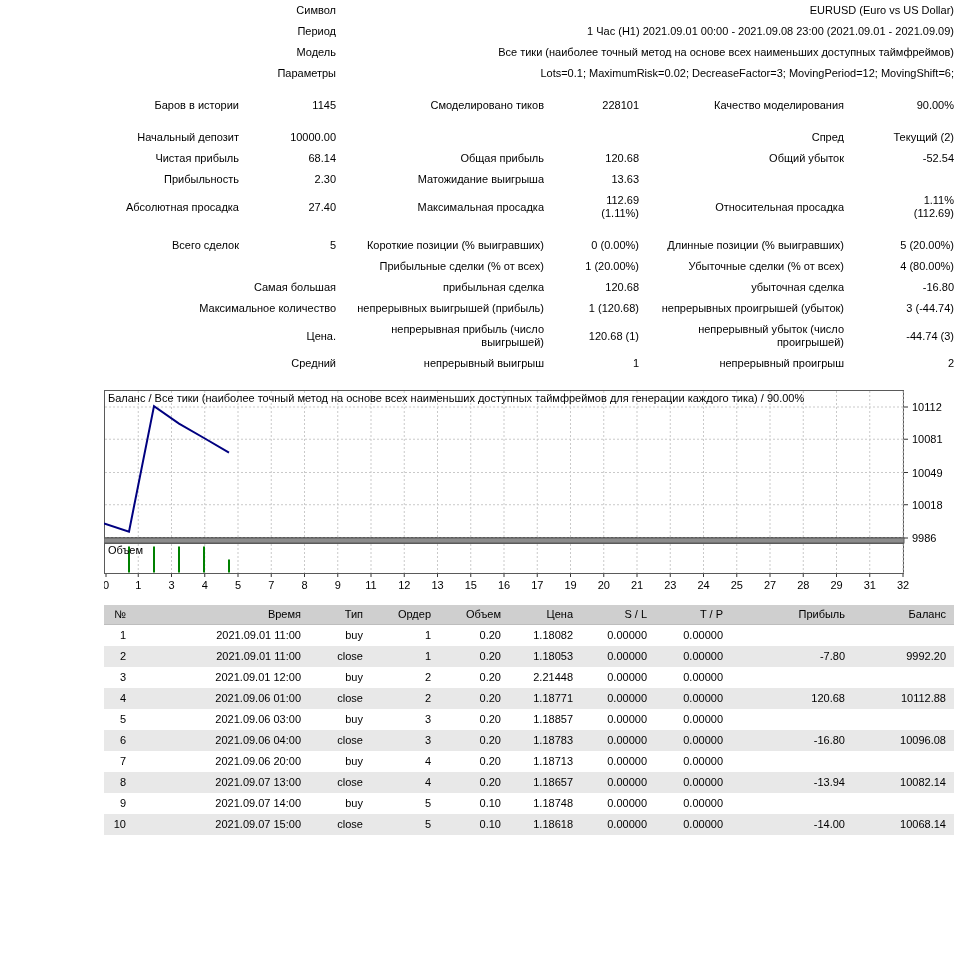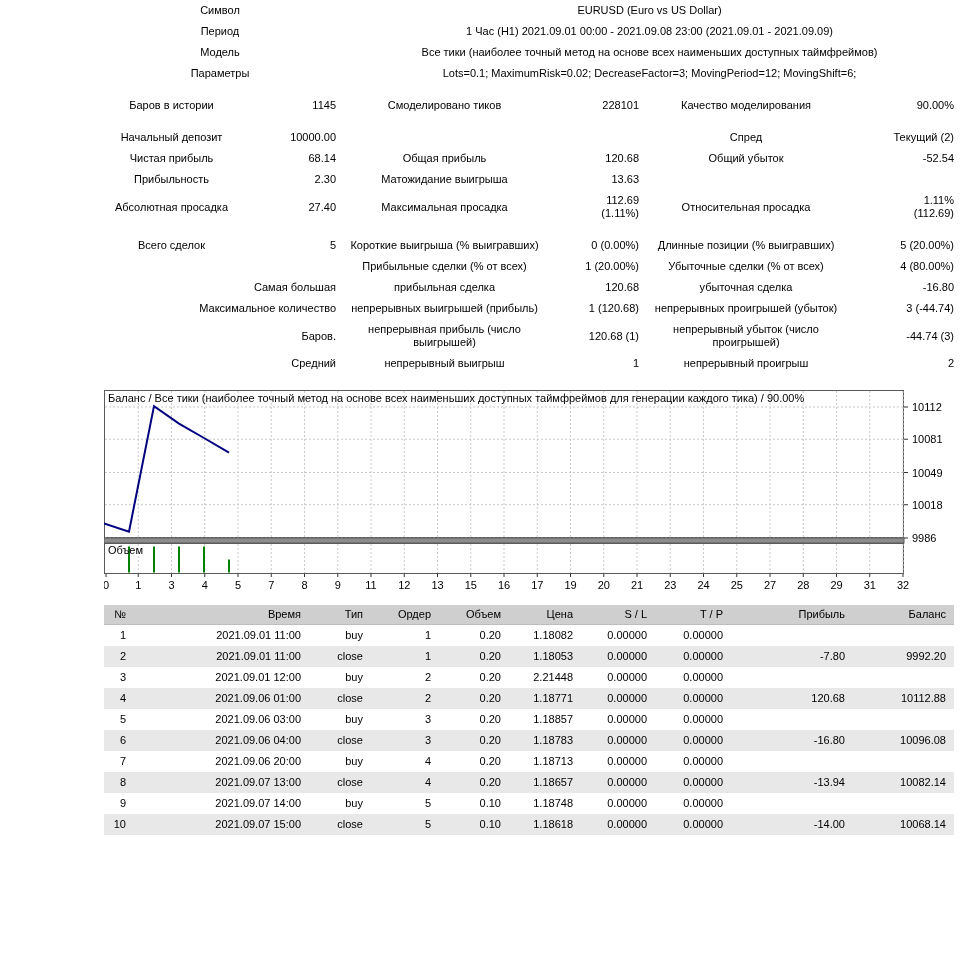--- a/index.html
+++ b/index.html
@@ -9,21 +9,21 @@
   
   .hdr{text-align:center;font-family:"Liberation Serif",serif;font-weight:bold;padding-top:4px;margin-bottom:20px;}
   .t1{font-size:24px;line-height:28px;}
   .t2{font-size:18px;line-height:22px;}
   .t3{font-size:13px;line-height:17px;}
 
   
   #summary{border-collapse:collapse;table-layout:fixed;width:850px;margin-bottom:10px;}
   #summary td{vertical-align:middle;padding:4px 0;white-space:pre-line;overflow:hidden;}
   #summary td.a-r{text-align:right;}
-  #summary td.a-l{text-align:center;margin-top:17px;}
+  #summary td.a-l{text-align:right;margin-top:17px;}
   #summary td.ind{padding-left:9px;box-sizing:border-box;}
   #summary tr.gap td{padding-top:15px;}
 
   
   #chart{margin:16px 0 2px 0;}
   #chart svg{display:block;}
 
   
   #deals{border-collapse:collapse;table-layout:fixed;width:850px;margin-top:9px;}
   #deals th{background:#cfcfcf;font-weight:normal;text-align:right;padding:3px 8px;border-bottom:1px solid #bdbdbd;}
@@ -100,21 +100,21 @@
           <td colspan="1" class="a-l ind">Максимальная просадка</td>
           <td colspan="1" class="a-r">112.69
 (1.11%)</td>
           <td colspan="1" class="a-l ind">Относительная просадка</td>
           <td colspan="1" class="a-r">1.11%
 (112.69)</td>
         </tr>
         <tr class="gap">
           <td colspan="1" class="a-l">Всего сделок</td>
           <td colspan="1" class="a-r">5</td>
-          <td colspan="1" class="a-l ind">Короткие выигрыша (% выигравших)</td>
+          <td colspan="1" class="a-l ind">Короткие позиции (% выигравших)</td>
           <td colspan="1" class="a-r">0 (0.00%)</td>
           <td colspan="1" class="a-l ind">Длинные позиции (% выигравших)</td>
           <td colspan="1" class="a-r">5 (20.00%)</td>
         </tr>
         <tr>
           <td colspan="2" class="a-l"></td>
           <td colspan="1" class="a-l ind">Прибыльные сделки (% от всех)</td>
           <td colspan="1" class="a-r">1 (20.00%)</td>
           <td colspan="1" class="a-l ind">Убыточные сделки (% от всех)</td>
           <td colspan="1" class="a-r">4 (80.00%)</td>
@@ -127,21 +127,21 @@
           <td colspan="1" class="a-r">-16.80</td>
         </tr>
         <tr>
           <td colspan="2" class="a-r">Максимальное количество</td>
           <td colspan="1" class="a-l ind">непрерывных выигрышей (прибыль)</td>
           <td colspan="1" class="a-r">1 (120.68)</td>
           <td colspan="1" class="a-l ind">непрерывных проигрышей (убыток)</td>
           <td colspan="1" class="a-r">3 (-44.74)</td>
         </tr>
         <tr>
-          <td colspan="2" class="a-r">Баров.</td>
+          <td colspan="2" class="a-r">Цена.</td>
           <td colspan="1" class="a-l ind">непрерывная прибыль (число
 выигрышей)</td>
           <td colspan="1" class="a-r">120.68 (1)</td>
           <td colspan="1" class="a-l ind">непрерывный убыток (число
 проигрышей)</td>
           <td colspan="1" class="a-r">-44.74 (3)</td>
         </tr>
         <tr>
           <td colspan="2" class="a-r">Средний</td>
           <td colspan="1" class="a-l ind">непрерывный выигрыш</td>

